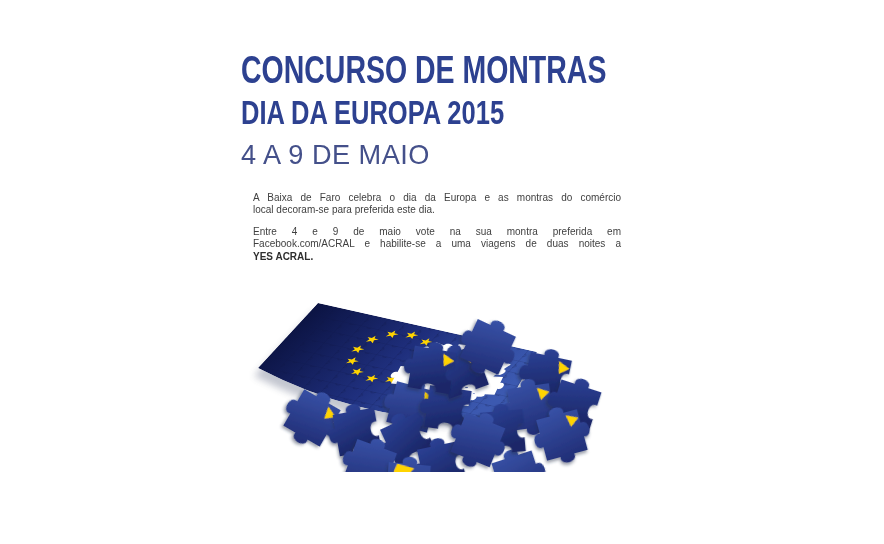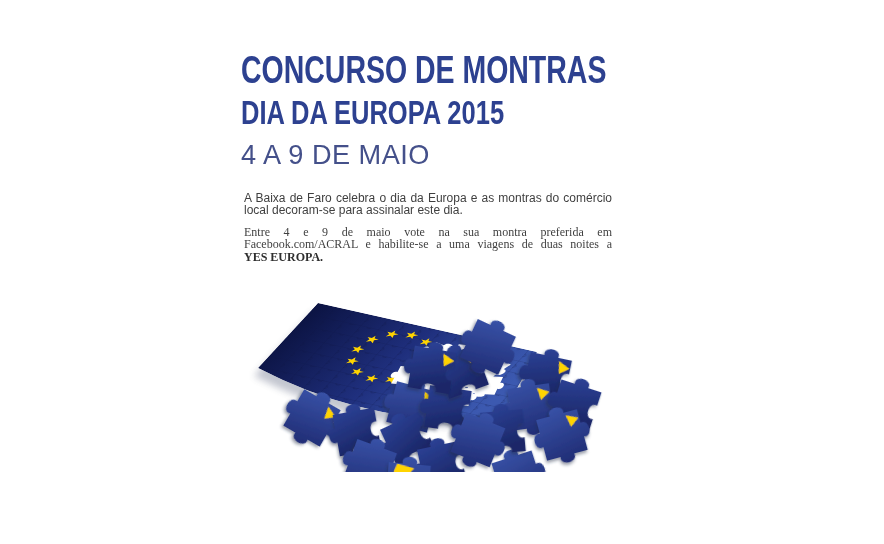--- a/index.html
+++ b/index.html
@@ -4,45 +4,45 @@
 <style>
   html,body{margin:0;padding:0;background:#ffffff;}
   .page{position:relative;width:884px;height:472px;background:#ffffff;overflow:hidden;
         font-family:"Liberation Sans",sans-serif;}
   .title{position:absolute;left:241px;top:50px;font-size:39px;font-weight:bold;color:#2d4190;
          line-height:1;white-space:nowrap;transform:scaleX(0.73);transform-origin:0 0;}
   .subtitle{position:absolute;left:241px;top:95px;font-size:34px;font-weight:bold;color:#2d4190;
          line-height:1;white-space:nowrap;transform:scaleX(0.75);transform-origin:0 0;}
   .daterange{position:absolute;left:241px;top:141px;font-size:28px;font-weight:400;color:#44508a;
          line-height:1;white-space:nowrap;letter-spacing:0.5px;transform:scaleX(0.97);transform-origin:0 0;}
-  .para{position:absolute;left:244px;width:368px;color:#3f3f3f;font-size:12px;line-height:12.35px;}
-  .p1{top:192px;} .p2{top:226px;font-family:Liberation Serif, serif;}
+  .para{position:absolute;left:253px;width:368px;color:#3f3f3f;font-size:10px;line-height:12.35px;}
+  .p1{top:192px;} .p2{top:226px;}
   .jl{text-align:justify;text-align-last:justify;}
   .ll{text-align:left;}
   .agency{font-weight:bold;color:#2e2e2e;}
   .puzzle{position:absolute;left:240px;top:296px;width:430px;height:248px;}
 </style>
 </head>
 <body>
 
 <div class="page">
 
   <div class="title">CONCURSO DE MONTRAS</div>
   <div class="subtitle">DIA DA EUROPA 2015</div>
   <div class="daterange">4 A 9 DE MAIO</div>
 
   <div class="para p1">
     <div class="jl">A Baixa de Faro celebra o dia da Europa e as montras do comércio</div>
-    <div class="ll">local decoram-se para assinalar este dia.</div>
+    <div class="ll">local decoram-se para preferida este dia.</div>
   </div>
 
   <div class="para p2">
     <div class="jl">Entre 4 e 9 de maio vote na sua montra preferida em</div>
     <div class="jl">Facebook.com/ACRAL e habilite-se a uma viagens de duas noites a</div>
-    <div class="ll agency">YES EUROPA.</div>
+    <div class="ll agency">YES ACRAL.</div>
   </div>
 
   <svg class="puzzle" viewBox="0 0 430 248">
     <defs>
       <linearGradient id="fg" gradientUnits="userSpaceOnUse" x1="90" y1="0" x2="210" y2="140">
         <stop offset="0" stop-color="#0c1444"></stop>
         <stop offset="0.5" stop-color="#1f2f7d"></stop>
         <stop offset="0.85" stop-color="#3450a5"></stop>
         <stop offset="1" stop-color="#3c59b0"></stop>
       </linearGradient>

